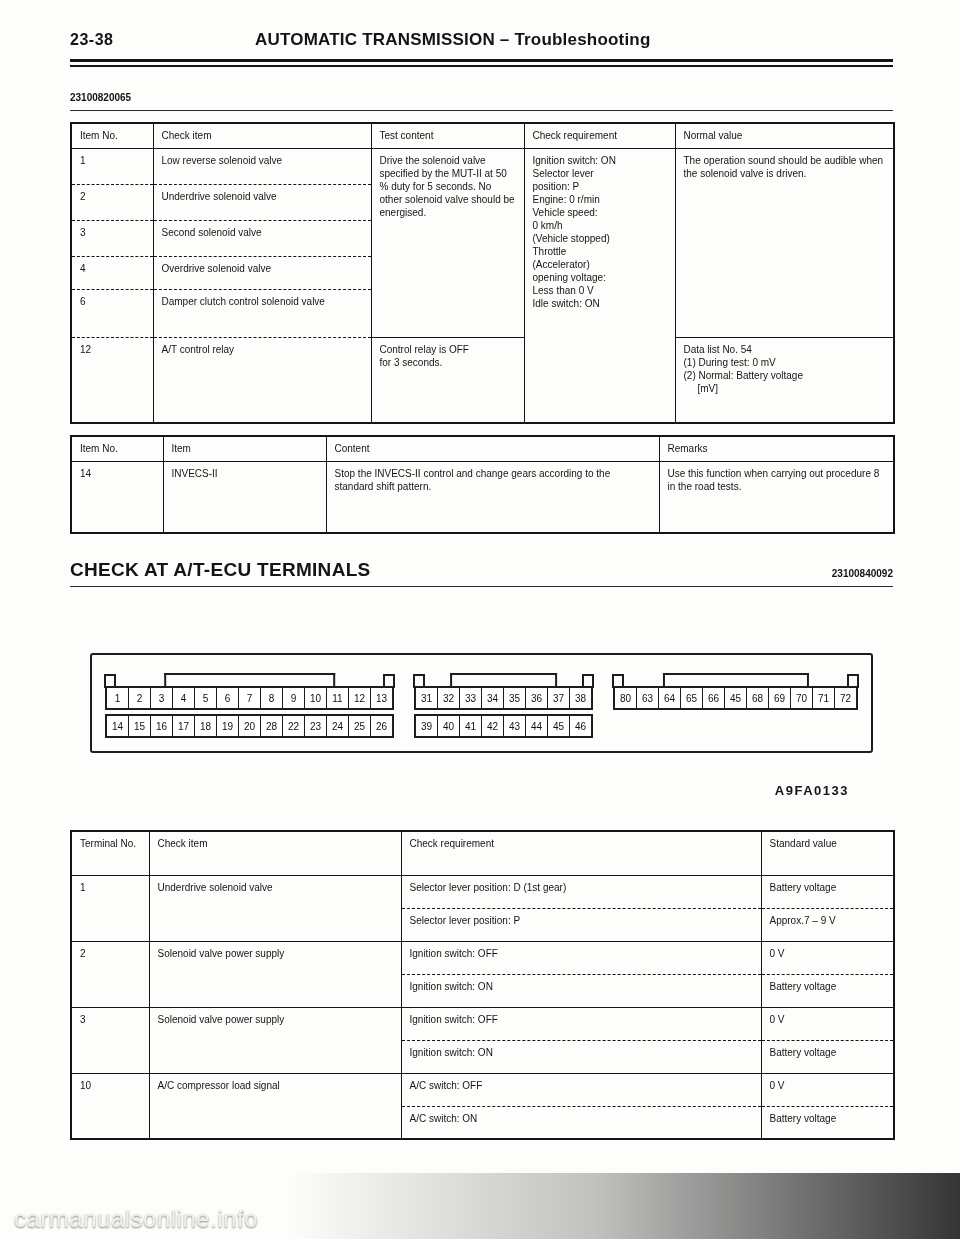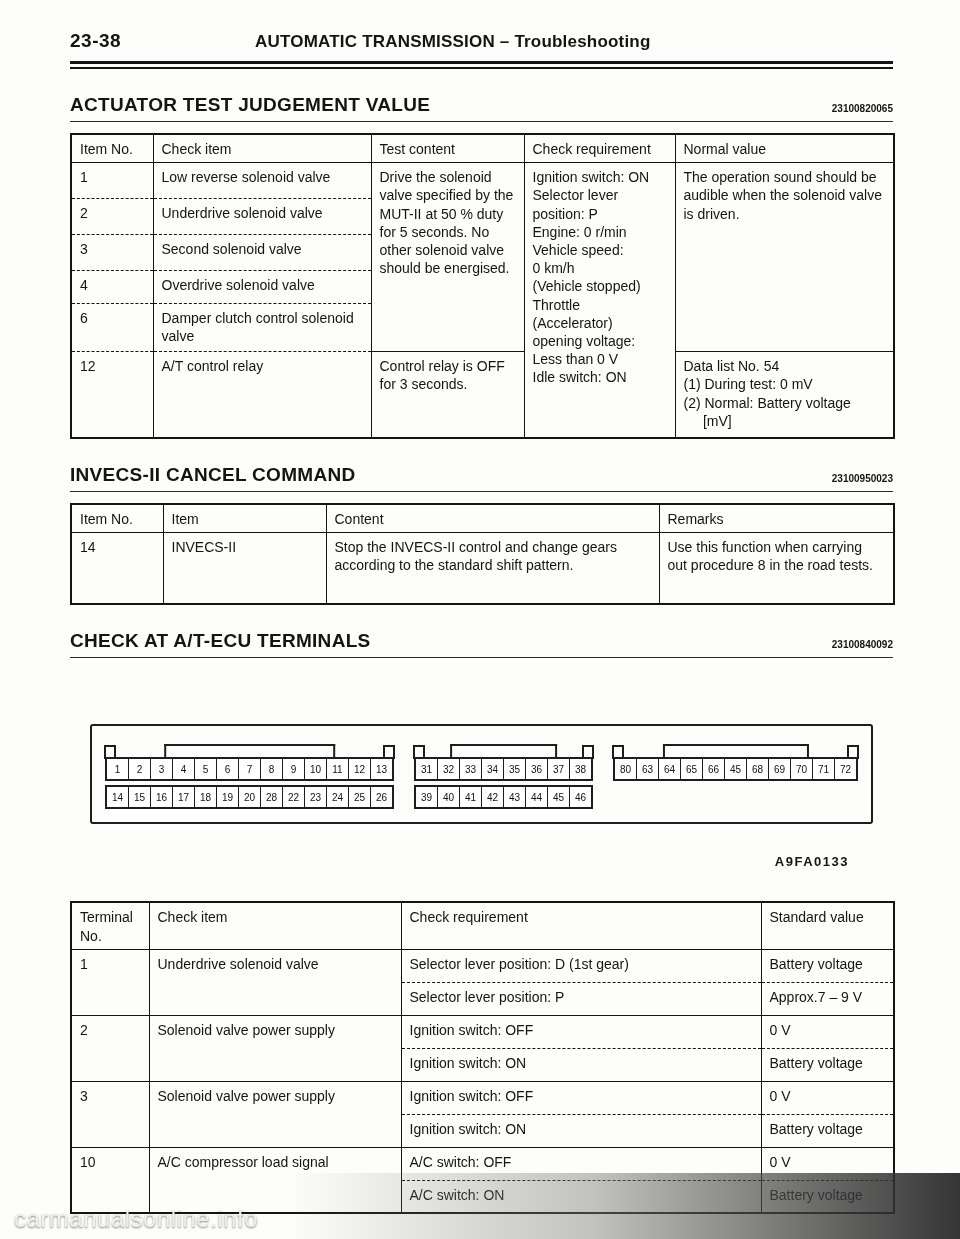--- a/index.html
+++ b/index.html
@@ -3,34 +3,34 @@
 <meta charset="utf-8">
 <style>
   html,body { margin:0; padding:0; background:#ffffff; }
   .page {
     width:960px; height:1239px; position:relative; overflow:hidden;
     background:#fdfdfb; color:#141414;
     font-family:"Liberation Sans", sans-serif;
   }
   
   .page-header { display:flex; align-items:baseline; padding:30px 67px 0 70px; }
-  .page-num { font-size:19px; font-weight:bold; letter-spacing:0.5px; width:185px; flex:0 0 185px; }
+  .page-num { font-size:16px; font-weight:bold; letter-spacing:0.5px; width:185px; flex:0 0 185px; }
   .chapter { font-size:17px; font-weight:bold; letter-spacing:0.2px; }
   .double-rule { margin:9px 67px 0 70px; height:3px; border-top:3px solid #151515; border-bottom:2px solid #151515; }
 
   .content { padding:0 67px 0 70px; }
 
   .section-head { display:flex; justify-content:space-between; align-items:flex-end;
     border-bottom:1px solid #2a2a2a; padding-bottom:5px; margin-top:25px; }
   .section-title { font-size:19px; font-weight:bold; margin:0; letter-spacing:0.3px; }
   .section-code { font-size:10px; font-weight:bold; padding-bottom:2px; }
 
   
   .tbl { border-collapse:collapse; border:2px solid #141414; width:823px; margin-top:11px;
-         font-size:14px; table-layout:fixed; }
+         font-size:10px; table-layout:fixed; }
   .tbl th, .tbl td { border-left:1px solid #141414; border-top:1px solid #141414;
          padding:5px 8px 4px; text-align:left; vertical-align:top; font-weight:normal;
          line-height:1.3; overflow:hidden; }
   .tbl td.dt { border-top-style:dashed; }
   .pre { white-space:pre-line; }
 
   
   .diagram-wrap { margin-top:66px; display:flex; justify-content:center; }
   .diagram-box { border:2px solid #1d1d1d; border-radius:3px; padding:18px 13px 13px;
                  display:flex; gap:20px; background:#fdfdfb; }
@@ -64,21 +64,20 @@
 
   <div class="page-header">
     <span class="page-num">23-38</span>
     <span class="chapter">AUTOMATIC TRANSMISSION – Troubleshooting</span>
   </div>
   <div class="double-rule"></div>
 
   <div class="content">
 
     <div class="section-head">
-      <h2 class="section-title">ACTUATOR TEST JUDGEMENT VALUE</h2>
       <span class="section-code">23100820065</span>
     </div>
 
     <table class="tbl actuator">
       <colgroup>
         <col style="width:82px">
           <col style="width:218px">
           <col style="width:153px">
           <col style="width:151px">
           <col style="width:219px">
@@ -133,24 +132,20 @@
           <td class="pre">Control relay is OFF
 for 3 seconds.</td>
           <td class="pre">Data list No. 54
 (1) During test: 0 mV
 (2) Normal: Battery voltage
 &nbsp;&nbsp;&nbsp;&nbsp;&nbsp;[mV]</td>
         </tr>
       </tbody>
     </table>
 
-    <div class="section-head">
-      <h2 class="section-title">INVECS-II CANCEL COMMAND</h2>
-      <span class="section-code">23100950023</span>
-    </div>
 
     <table class="tbl invecs">
       <colgroup>
         <col style="width:92px">
           <col style="width:163px">
           <col style="width:333px">
           <col style="width:235px">
       </colgroup>
       <thead>
         <tr style="height:25px">

